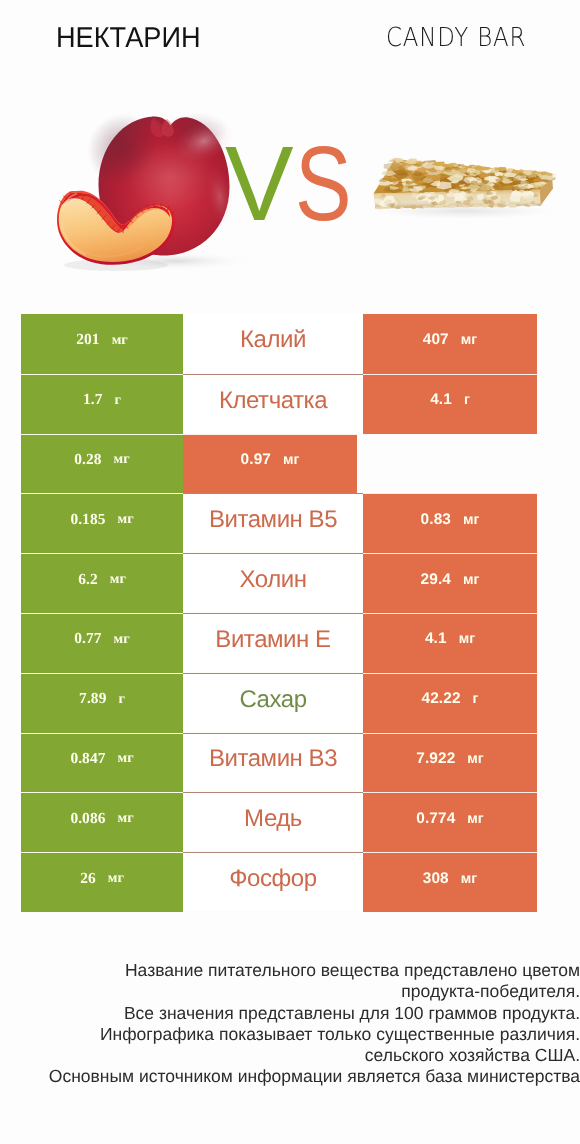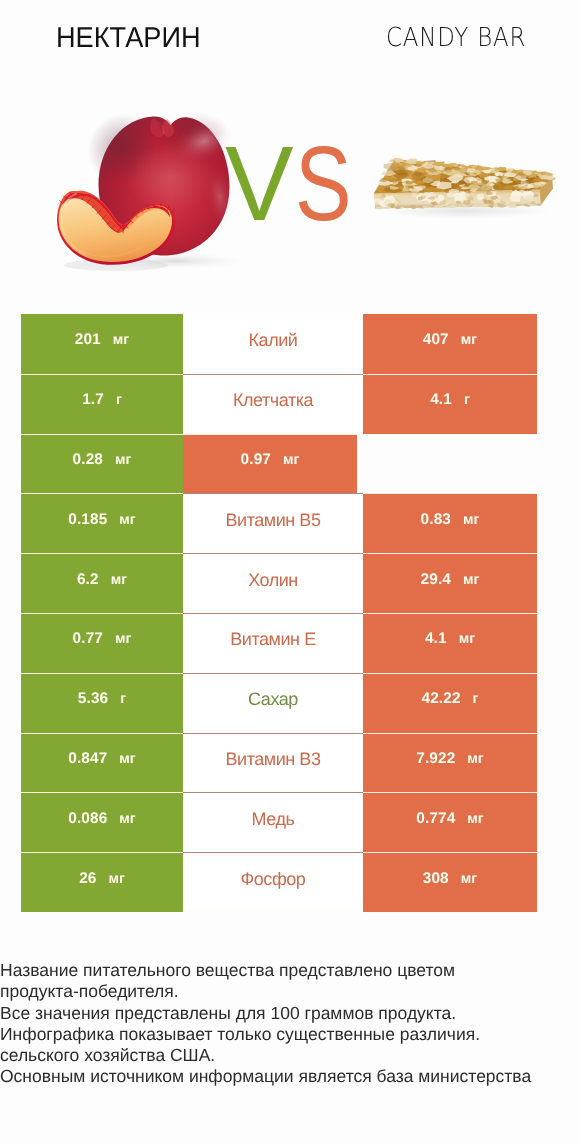--- a/index.html
+++ b/index.html
@@ -42,39 +42,39 @@
   
   .table{
     position:absolute;left:21px;top:314px;
     width:537px;
   }
   .row{display:flex;height:59.8px;}
   .cell{
     display:flex;align-items:center;justify-content:center;
     box-sizing:border-box;
   }
-  .c-left{width:162px;background:#82A732;color:#FFFFF0;}
+  .c-left{width:162px;background:#82A732;color:#FFFFF0;font-family:Liberation Serif, serif;}
   .c-mid{width:180px;background:#ffffff;}
   .c-right{width:174px;background:#E26D49;color:#FFFFF0;}
   .row + .row .c-mid{border-top:1px solid #B0857A;}
   .row .c-mid{box-shadow:inset 0 -1px 0 #FFFDF3;}
   .row + .row .c-left{box-shadow:inset 0 1px 0 #FBFFE8;}
   .row + .row .c-right{box-shadow:inset 0 1px 0 #FCEDE7;}
 
   .val{font-size:15.4px;font-weight:bold;letter-spacing:0.1px;}
   .unit{font-size:14.2px;font-weight:bold;margin-left:12px;}
-  .lbl{font-size:18px;font-weight:400;letter-spacing:-0.45px;}
+  .lbl{font-size:24px;font-weight:400;letter-spacing:-0.45px;}
   .cell > span{position:relative;top:-3.5px;}
   .lbl.o{color:#CC6A4C;}
   .lbl.g{color:#708C46;}
 
   
   .footer{
     position:absolute;left:0;top:960px;width:580px;
-    text-align:left;font-size:17.5px;line-height:21.3px;
+    text-align:right;font-size:17.5px;line-height:21.3px;
     color:#2b2b2b;
   }
 </style>
 </head>
 <body>
 
 <div class="page">
 
   <div class="hdr-left">НЕКТАРИН</div>
   <div class="hdr-right">CANDY BAR</div>
@@ -675,21 +675,21 @@
         <div class="cell c-mid">
           <span class="lbl o">Витамин E</span>
         </div>
         <div class="cell c-right">
           <span class="val">4.1</span>
           <span class="unit">мг</span>
         </div>
       </div>
       <div class="row">
         <div class="cell c-left">
-          <span class="val">5.36</span>
+          <span class="val">7.89</span>
           <span class="unit">г</span>
         </div>
         <div class="cell c-mid">
           <span class="lbl g">Сахар</span>
         </div>
         <div class="cell c-right">
           <span class="val">42.22</span>
           <span class="unit">г</span>
         </div>
       </div>

